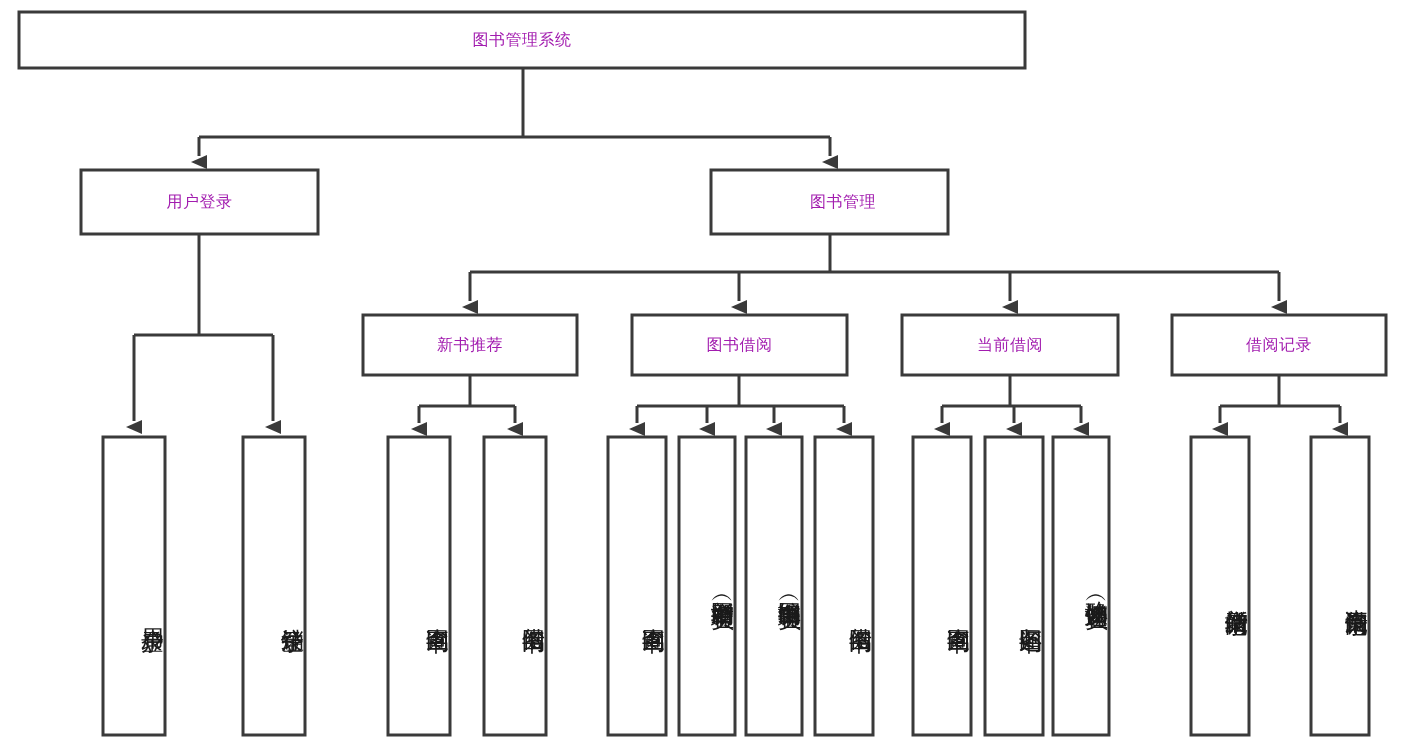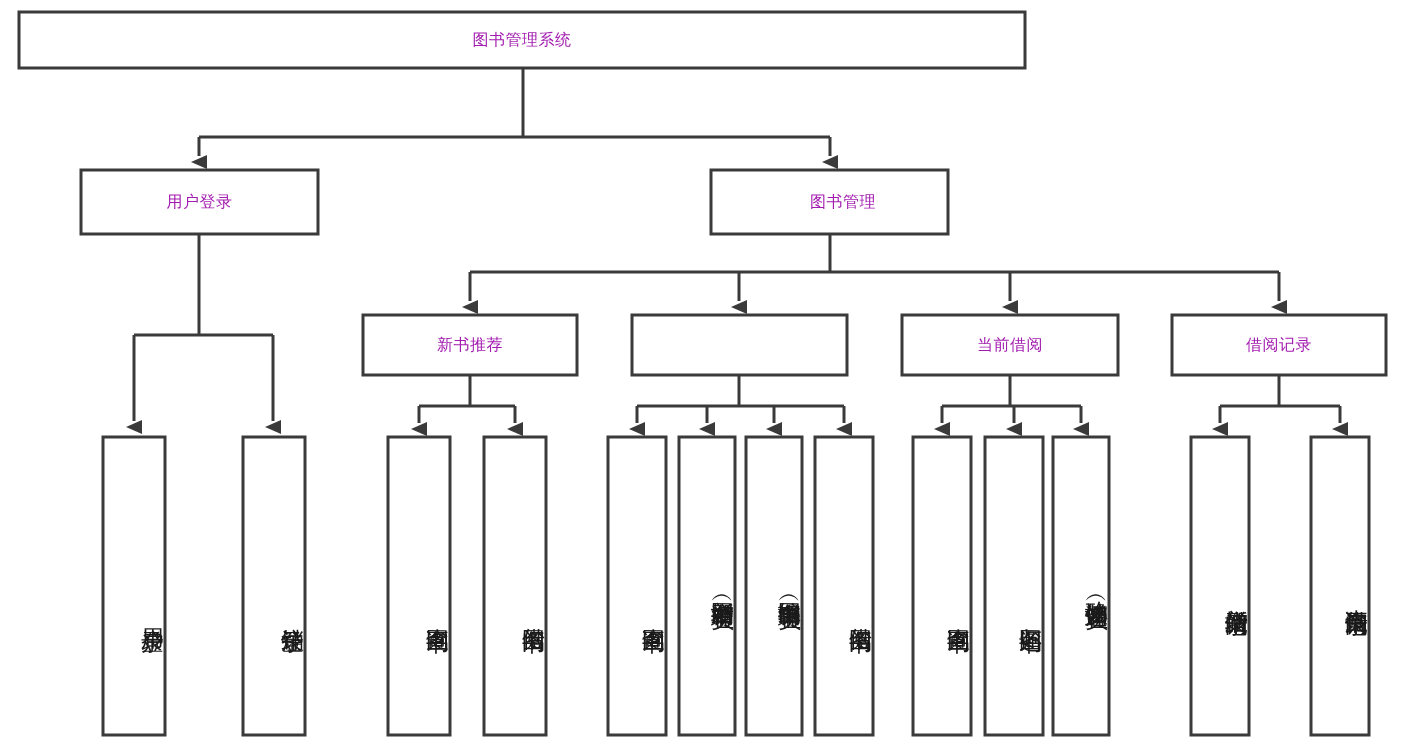--- a/index.html
+++ b/index.html
@@ -162,20 +162,21 @@
     <path class="connector" marker-end="url(#arw)" d="M 1220,406 L 1220,423"></path>
     <path class="connector" marker-end="url(#arw)" d="M 1340,406 L 1340,423"></path>
   </svg>
 
   <div class="node-label-h" style="left:19px; top:12px; width:1006px; height:56px;">图书管理系统</div>
 
   <div class="node-label-h" style="left:81px; top:170px; width:237px; height:64px;">用户登录</div>
   <div class="node-label-h" style="left:711px; top:170px; width:264px; height:64px;">图书管理</div>
 
   <div class="node-label-h" style="left:363px; top:315px; width:214px; height:60px;">新书推荐</div>
+  <div class="node-label-h" style="left:632px; top:315px; width:215px; height:60px;">图书借阅</div>
   <div class="node-label-h" style="left:902px; top:315px; width:216px; height:60px;">当前借阅</div>
   <div class="node-label-h" style="left:1172px; top:315px; width:214px; height:60px;border-radius:19px;">借阅记录</div>
 
   <div class="node-label-v" style="left:103px; top:497px; width:62px; height:230px;">用户登录</div>
   <div class="node-label-v" style="left:243px; top:497px; width:62px; height:230px;">注销登录</div>
 
   <div class="node-label-v" style="left:388px; top:497px; width:62px; height:230px;">查询图书</div>
   <div class="node-label-v" style="left:484px; top:497px; width:62px; height:230px;">借阅图书</div>
 
   <div class="node-label-v" style="left:608px; top:497px; width:58px; height:230px;">查询图书</div>

